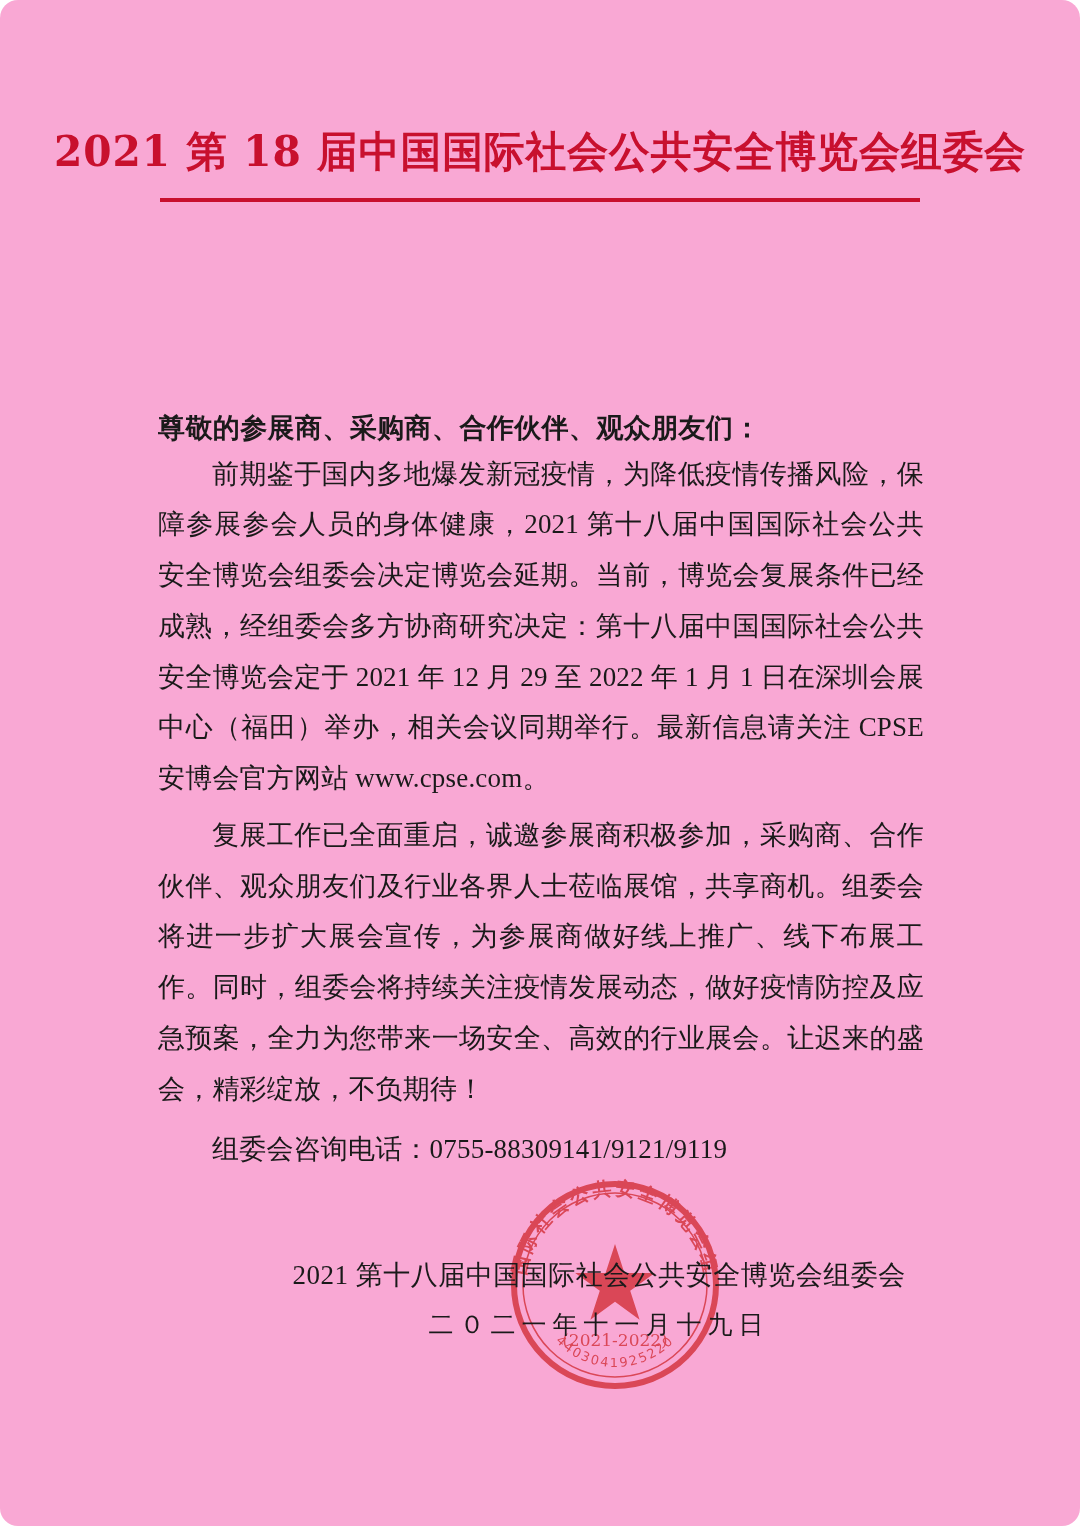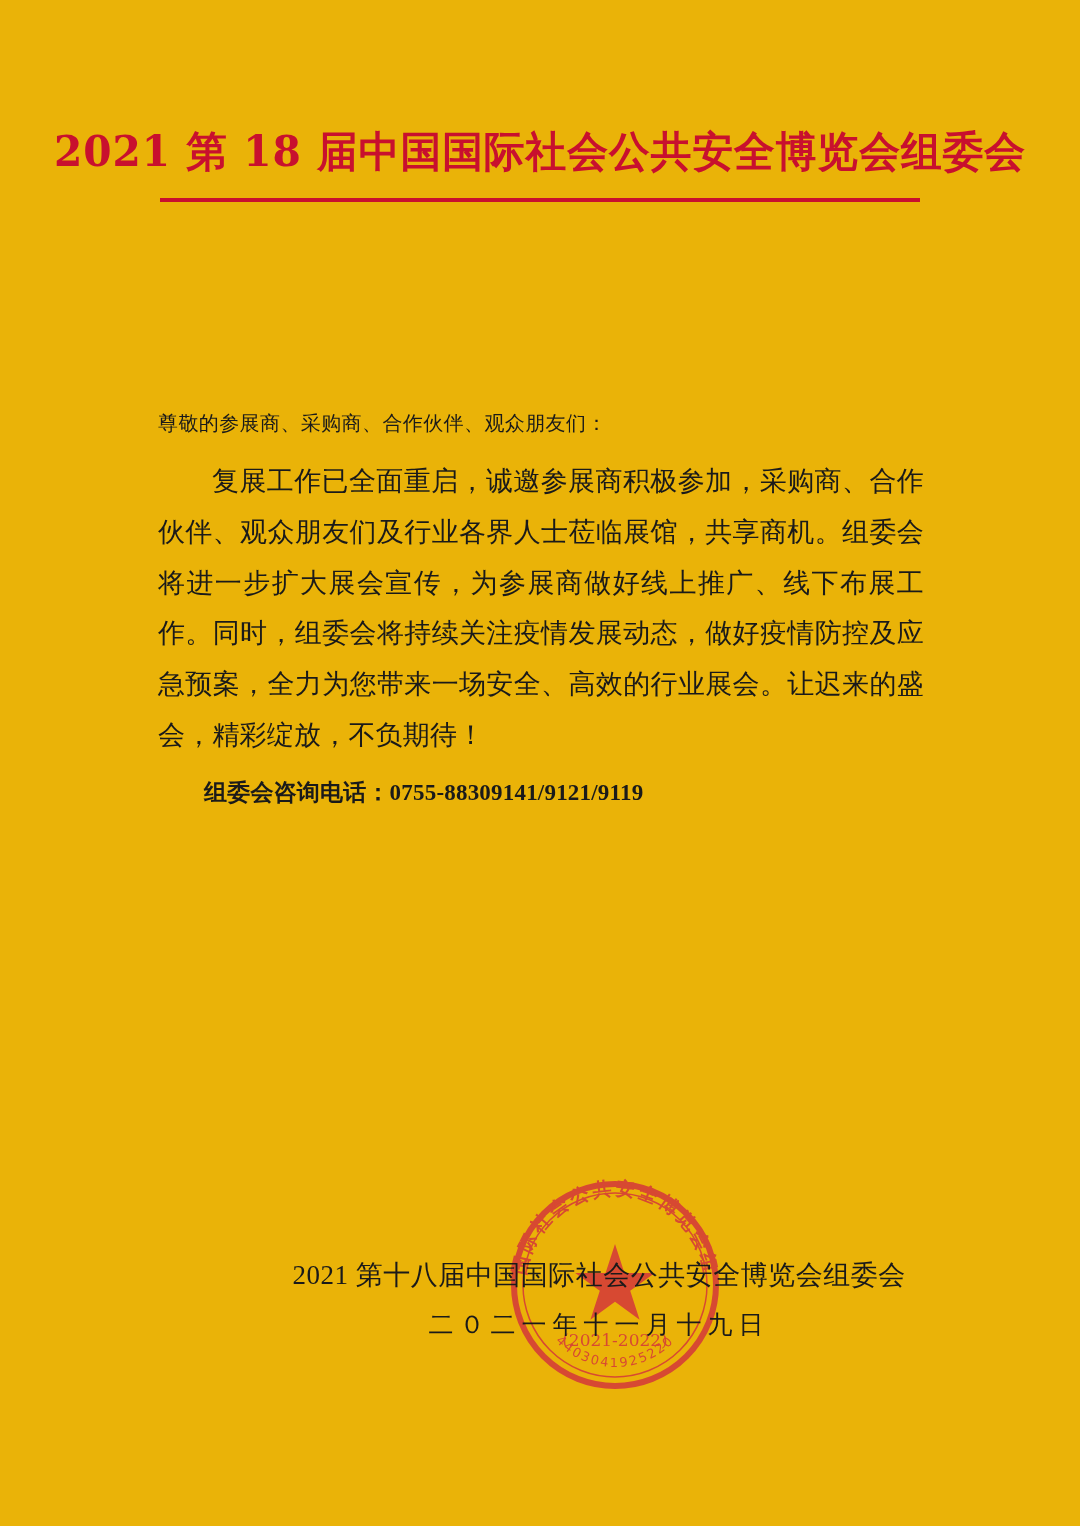--- a/index.html
+++ b/index.html
@@ -12,21 +12,22 @@
     height: 1526px;
     position: relative;
     font-family: "Liberation Serif", "DejaVu Serif", serif;
     color: #1a1a1a;
     overflow: hidden;
   }
 
   .page {
     position: absolute;
     inset: 0;
-    background: #eab308;
+    background: #f9a8d4;
+    border-radius: 18px;
   }
 
   
   .letterhead {
     position: absolute;
     top: 128px;
     left: 0;
     right: 0;
     text-align: center;
   }
@@ -62,42 +63,40 @@
   }
 
   
   .body-area {
     position: absolute;
     top: 408px;
     left: 158px;
     width: 766px;
   }
   .salutation {
-    font-weight: normal;
-    font-size: 20px;
+    font-weight: bold;
+    font-size: 27px;
     line-height: 1.5;
-    margin-bottom: 18px;
     letter-spacing: 0.4px;
   }
   .para {
     font-size: 27px;
     line-height: 1.88;
     text-align: justify;
     text-justify: inter-ideograph;
     text-indent: 2em;
     margin: 0 0 6px 0;
     letter-spacing: 0.2px;
   }
   .para-phone {
-    font-size: 23px;
+    font-size: 27px;
     line-height: 1.88;
     text-indent: 2em;
     margin: 10px 0 0 0;
     letter-spacing: 0.2px;
-    font-weight: bold;
   }
 
   
   .signature {
     position: absolute;
     left: 158px;
     right: 100px;
     top: 1250px;
     text-align: center;
   }
@@ -133,20 +132,21 @@
 
   <div class="letterhead">
     <div class="letterhead-title">2021 第 18 届中国国际社会公共安全博览会组委会</div>
     <div class="letterhead-rule"></div>
   </div>
 
 
   <div class="body-area">
     <div class="salutation">尊敬的参展商、采购商、合作伙伴、观众朋友们：</div>
 
+    <p class="para">前期鉴于国内多地爆发新冠疫情，为降低疫情传播风险，保障参展参会人员的身体健康，2021 第十八届中国国际社会公共安全博览会组委会决定博览会延期。当前，博览会复展条件已经成熟，经组委会多方协商研究决定：第十八届中国国际社会公共安全博览会定于 2021 年 12 月 29 至 2022 年 1 月 1 日在深圳会展中心（福田）举办，相关会议同期举行。最新信息请关注 CPSE 安博会官方网站 www.cpse.com。</p>
 
     <p class="para">复展工作已全面重启，诚邀参展商积极参加，采购商、合作伙伴、观众朋友们及行业各界人士莅临展馆，共享商机。组委会将进一步扩大展会宣传，为参展商做好线上推广、线下布展工作。同时，组委会将持续关注疫情发展动态，做好疫情防控及应急预案，全力为您带来一场安全、高效的行业展会。让迟来的盛会，精彩绽放，不负期待！</p>
 
     <p class="para-phone">组委会咨询电话：0755-88309141/9121/9119</p>
   </div>
 
   <div class="seal">
     <svg viewBox="0 0 230 230" width="230" height="230" aria-hidden="true">
       <defs>
         <path id="sealArcOuter" d="M 115,115 m -96,0 a 96,96 0 1,1 192,0" transform="rotate(0 115 115)"></path>

